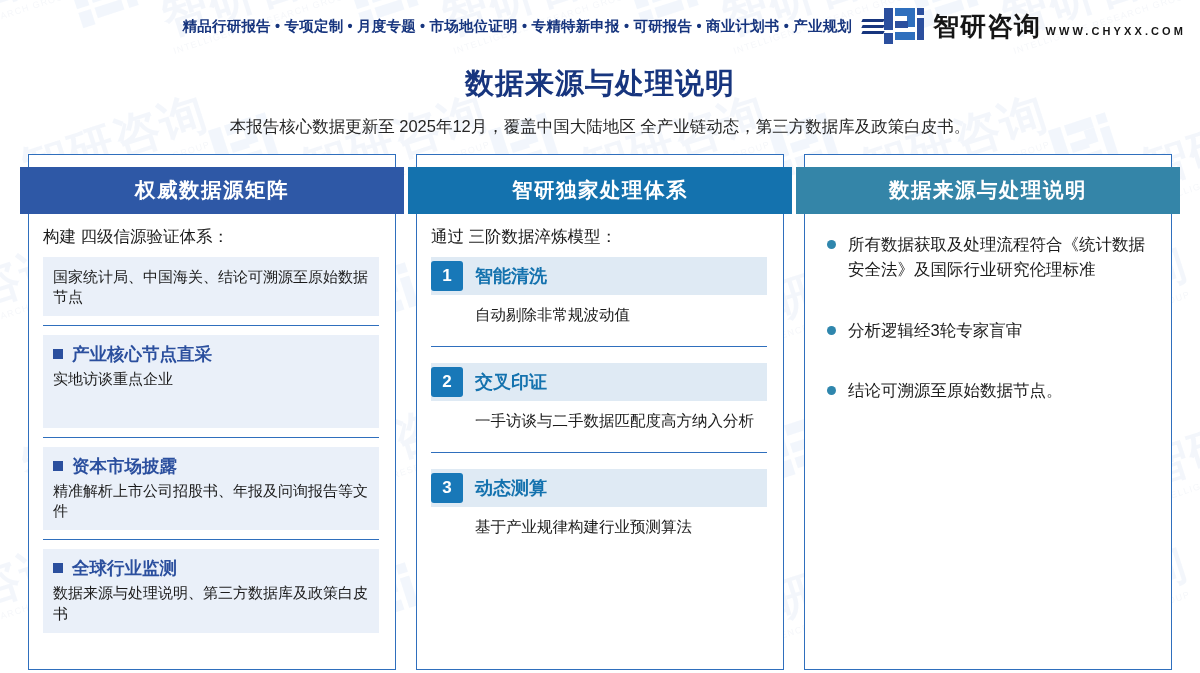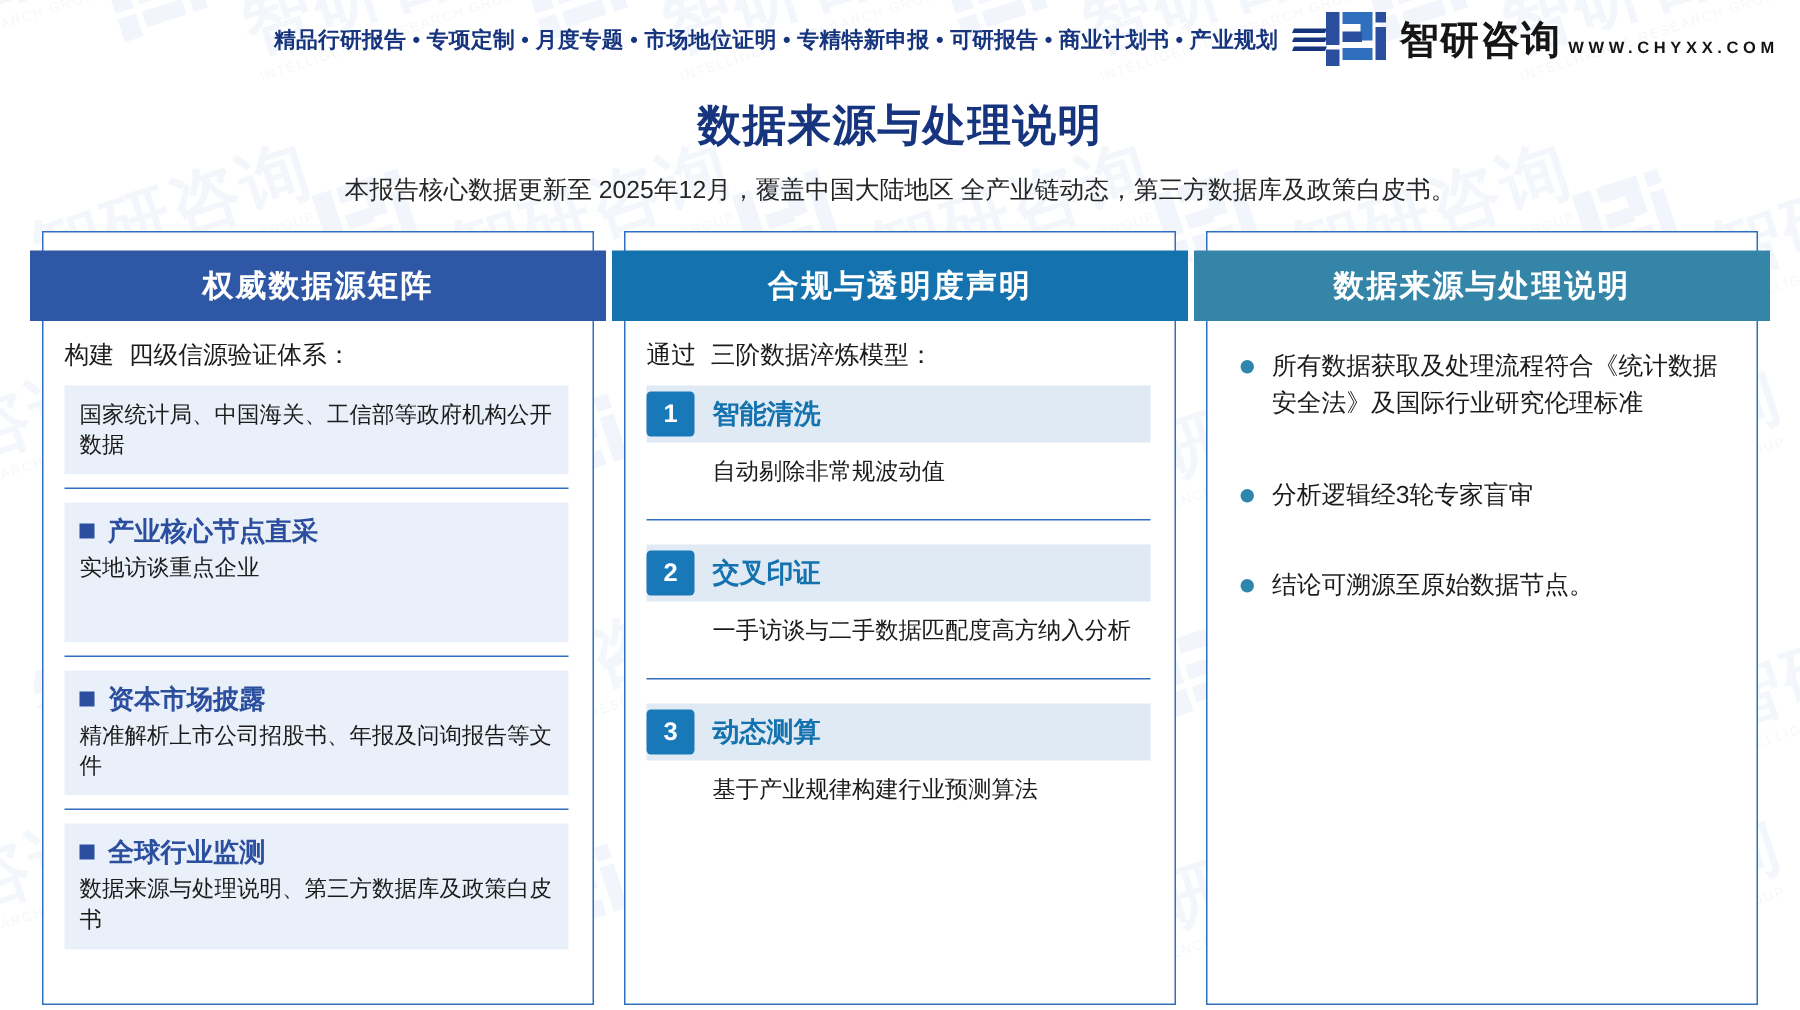--- a/index.html
+++ b/index.html
@@ -90,21 +90,21 @@
     display:flex;flex-direction:column;
     position:relative;
   }
   .card-head{
     color:#fff;font-size:20.5px;font-weight:bold;
     text-align:center;letter-spacing:1.5px;
     padding:9px 0 10px;
     margin:12px -9px 0 -9px;
   }
   .card-body{padding:12px 16px 0 14px;box-sizing:border-box;flex:1;}
-  .lead{font-size:16.5px;color:#1b1b1b;margin:0 0 9px;font-family:Liberation Mono, monospace;}
+  .lead{font-size:16.5px;color:#1b1b1b;margin:0 0 9px;}
   
   .src-item{
     background:#eaf0f9;padding:7px 10px 9px;margin-bottom:0;
   }
   .src-sep{border-top:1.4px solid #2f6fbd;margin:9px 0;}
   .src-title{
     font-size:17.5px;font-weight:bold;color:#2b4f9e;
     display:flex;align-items:center;gap:9px;margin-bottom:1px;
   }
   .sq{width:10px;height:10px;background:#2b4f9e;flex:none;display:inline-block;}
@@ -382,21 +382,21 @@
 </div>
 
 <div id="cards">
 
   <div class="card" style="border-color: rgb(47, 111, 189);">
     <div class="card-head" style="background: rgb(46, 88, 166);">权威数据源矩阵</div>
     <div class="card-body">
       <p class="lead">构建 四级信源验证体系：</p>
 
       <div class="src-item">
-        <div class="src-desc">国家统计局、中国海关、工信部等政府机构公开数据</div>
+        <div class="src-desc">国家统计局、中国海关、结论可溯源至原始数据节点</div>
       </div>
       <div class="src-sep"></div>
 
       <div class="src-item">
         <div class="src-title">
           <span class="sq"></span>
           <span>产业核心节点直采</span>
         </div>
         <div class="src-desc">实地访谈重点企业</div>
         <div style="height:30px"></div>
@@ -416,21 +416,21 @@
         <div class="src-title">
           <span class="sq"></span>
           <span>全球行业监测</span>
         </div>
         <div class="src-desc">数据来源与处理说明、第三方数据库及政策白皮书</div>
       </div>
     </div>
   </div>
 
   <div class="card" style="border-color: rgb(47, 111, 189);">
-    <div class="card-head" style="background: rgb(20, 114, 174);">合规与透明度声明</div>
+    <div class="card-head" style="background: rgb(20, 114, 174);">智研独家处理体系</div>
     <div class="card-body">
       <p class="lead">通过 三阶数据淬炼模型：</p>
 
       <div class="step-block">
         <div class="step-head">
           <span class="step-num">1</span>
           <span class="step-title">智能清洗</span>
         </div>
         <div class="step-desc">自动剔除非常规波动值</div>
       </div>

